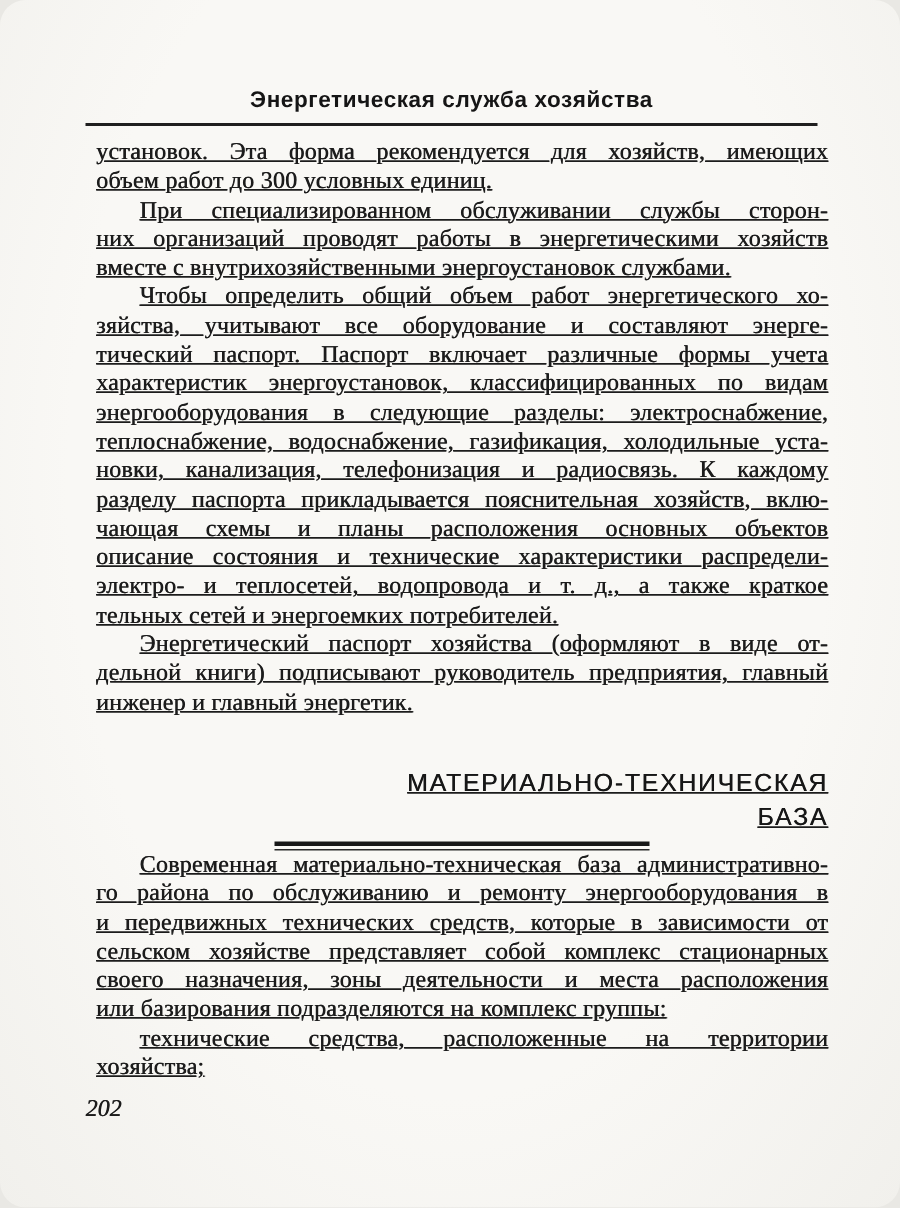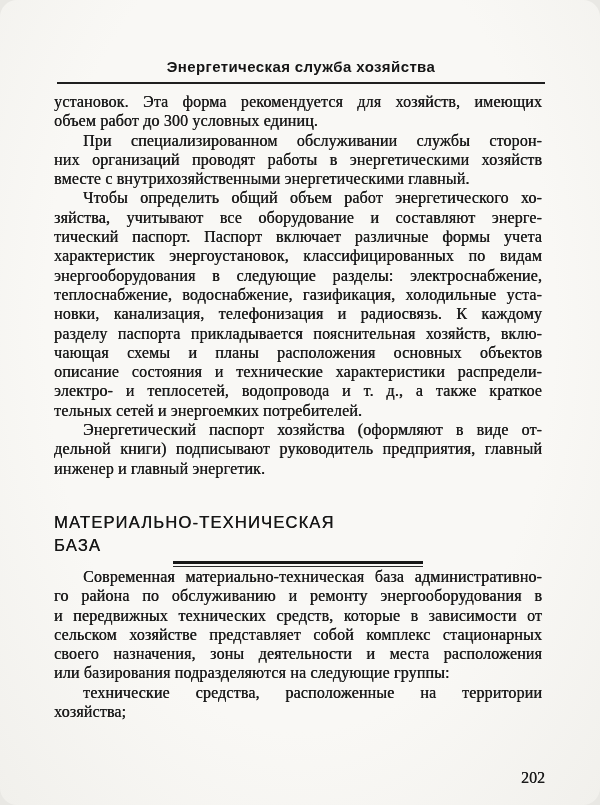--- a/index.html
+++ b/index.html
@@ -26,61 +26,63 @@
     letter-spacing: 0.4px;
     color: #151515;
   }
   .header-rule {
     position: absolute;
     top: 82px; left: 57px; width: 488px; height: 2px;
     background: #1f1f1f;
   }
   .text-block {
     position: absolute;
-    top: 92px; left: 54px; width: 488px;
+    top: 92px; left: 64px; width: 488px;
     font-size: 16px;
     line-height: 19.3px;
     letter-spacing: 0.15px;
     text-shadow: 0.35px 0 0 currentColor; 
     color: #1c1c1c;
+    text-decoration: underline;
   }
   .para { margin: 0; }
   .line { white-space: nowrap; }
   .line.just {
     white-space: normal;
     text-align: justify;
     text-align-last: justify;
     text-justify: inter-word;
   }
   .line.ind { text-indent: 29px; }
   .section-heading {
     margin-top: 33px;
-    text-align: left;
+    text-align: right;
     font-family: "Liberation Sans", sans-serif;
     font-weight: 500;
     font-size: 16.5px;
     line-height: 23px;
     letter-spacing: 1.2px;
     text-shadow: 0.3px 0 0 currentColor;
     color: #171717;
   }
   .heading-rule {
     width: 250px;
     margin: 4px auto 0 auto;
   }
   .heading-rule .thick { height: 3px; background: #181818; }
   .heading-rule .thin  { height: 1px; background: #2a2a2a; margin-top: 2px; }
   .after-heading { }
   .page-number {
     position: absolute;
-    top: 769px; left: 57px; width: 488px;
-    text-align: right;
+    top: 731px; left: 57px; width: 488px;
+    text-align: left;
     font-size: 16px;
     text-shadow: 0.3px 0 0 currentColor;
     color: #1c1c1c;
+    font-style: italic;
   }
 </style>
 </head>
 <body>
 
 <div class="page">
 
   <div class="running-header">Энергетическая служба хозяйства</div>
 
   <div class="header-rule"></div>
@@ -88,21 +90,21 @@
   <div class="text-block">
 
     <div>
         <div class="para">
           <div class="line just">установок. Эта форма рекомендуется для хозяйств, имеющих</div>
           <div class="line">объем работ до 300 условных единиц.</div>
         </div>
         <div class="para">
           <div class="line just ind">При специализированном обслуживании службы сторон-</div>
           <div class="line just">них организаций проводят работы в энергетическими хозяйств</div>
-          <div class="line">вместе с внутрихозяйственными энергетическими главный.</div>
+          <div class="line">вместе с внутрихозяйственными энергоустановок службами.</div>
         </div>
         <div class="para">
           <div class="line just ind">Чтобы определить общий объем работ энергетического хо-</div>
           <div class="line just">зяйства, учитывают все оборудование и составляют энерге-</div>
           <div class="line just">тический паспорт. Паспорт включает различные формы учета</div>
           <div class="line just">характеристик энергоустановок, классифицированных по видам</div>
           <div class="line just">энергооборудования в следующие разделы: электроснабжение,</div>
           <div class="line just">теплоснабжение, водоснабжение, газификация, холодильные уста-</div>
           <div class="line just">новки, канализация, телефонизация и радиосвязь. К каждому</div>
           <div class="line just">разделу паспорта прикладывается пояснительная хозяйств, вклю-</div>
@@ -128,21 +130,21 @@
       <div class="thin"></div>
     </div>
 
     <div class="after-heading">
         <div class="para">
           <div class="line just ind">Современная материально-техническая база административно-</div>
           <div class="line just">го района по обслуживанию и ремонту энергооборудования в</div>
           <div class="line just">и передвижных технических средств, которые в зависимости от</div>
           <div class="line just">сельском хозяйстве представляет собой комплекс стационарных</div>
           <div class="line just">своего назначения, зоны деятельности и места расположения</div>
-          <div class="line">или базирования подразделяются на следующие группы:</div>
+          <div class="line">или базирования подразделяются на комплекс группы:</div>
         </div>
         <div class="para">
           <div class="line just ind">технические средства, расположенные на территории</div>
           <div class="line">хозяйства;</div>
         </div>
       </div>
 
   </div>
 
   <div class="page-number">202</div>

